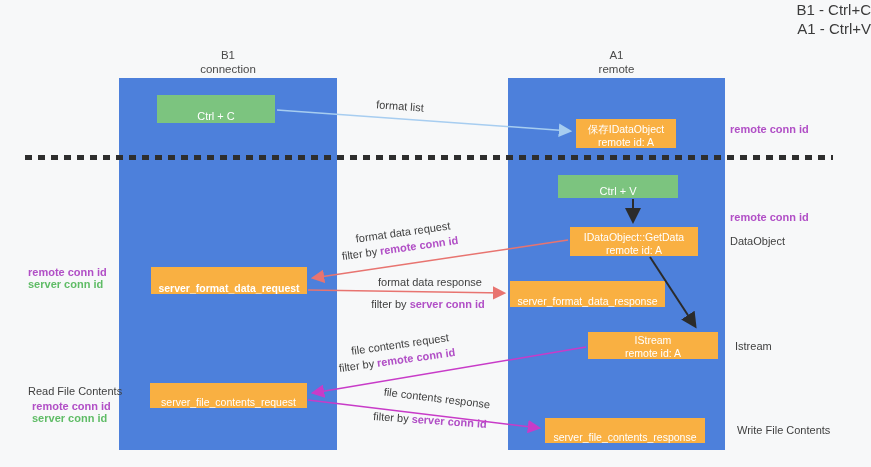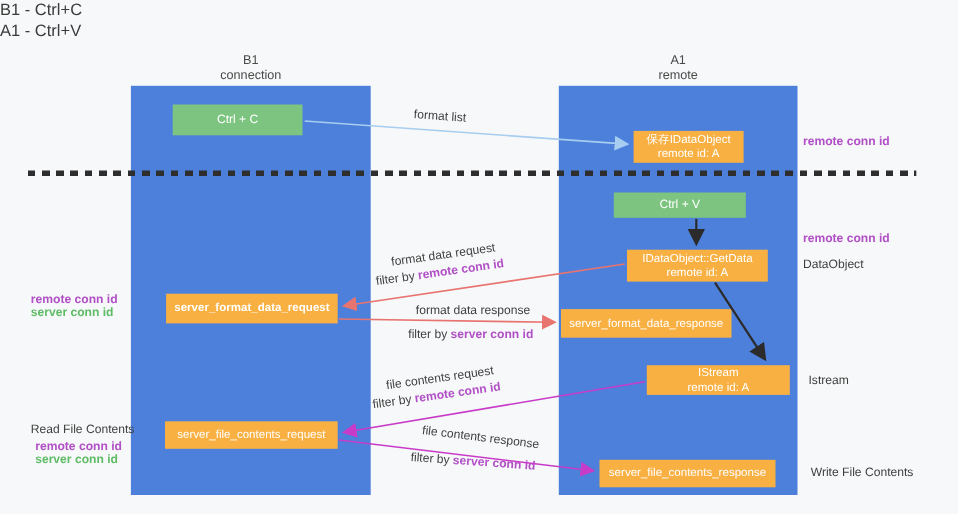--- a/index.html
+++ b/index.html
@@ -1,26 +1,26 @@
 <!DOCTYPE html>
 <html><head>
 <meta charset="utf-8">
 <style>
   html,body{margin:0;padding:0;background:#f7f8f9;}
   .canvas{
     position:relative;width:871px;height:467px;background:#f7f8f9;
     font-family:"Liberation Sans",sans-serif;overflow:hidden;
   }
   .abs{position:absolute;}
-  .title{left:0;top:6;width:871px;text-align:left;font-size:15px;color:#3b3b3b;line-height:19px;z-index:3;}
+  .title{left:0;top:6;width:871px;text-align:right;font-size:15px;color:#3b3b3b;line-height:19px;z-index:3;}
   .col-header{top:48px;text-align:center;font-size:11.5px;color:#4a4a4a;line-height:14px;z-index:3;}
   .column{top:78px;height:372px;background:#4d80db;z-index:1;}
   .dashes{left:25px;top:155px;width:808px;height:5px;z-index:4;
     background:repeating-linear-gradient(90deg,#2e2e2e 0 7px,transparent 7px 13px);}
-  .box{z-index:2;color:#fff;text-align:center;display:flex;flex-direction:column;justify-content:center;
+  .box{z-index:2;color:#fff;text-align:center;display:flex;flex-direction:column;justify-content:flex-end;
     font-size:11px;line-height:13px;}
   .box.green{background:#7cc47f;}
   .box.orange{background:#f9b042;}
   .box .sm{font-size:10.5px;line-height:12.5px;}
   .lbl{z-index:3;font-size:11px;color:#3f3f3f;white-space:nowrap;}
   .purple{color:#b14fc6;font-weight:bold;}
   .greenlbl{color:#5fbc66;font-weight:bold;}
   .cap{z-index:3;font-size:11px;color:#3f3f3f;white-space:nowrap;text-align:center;}
   .cap .filter{margin-right:3px;}
   .tilt-up{transform:rotate(-8deg);}

